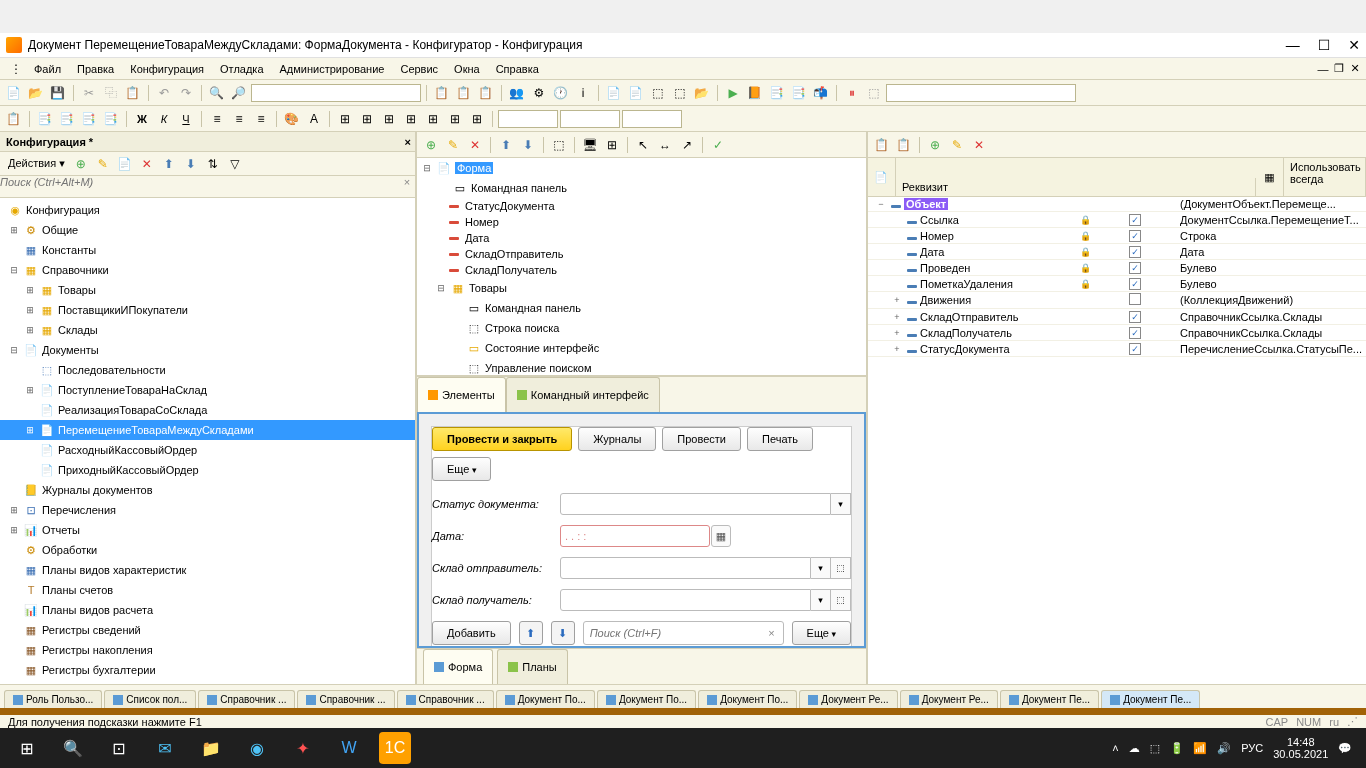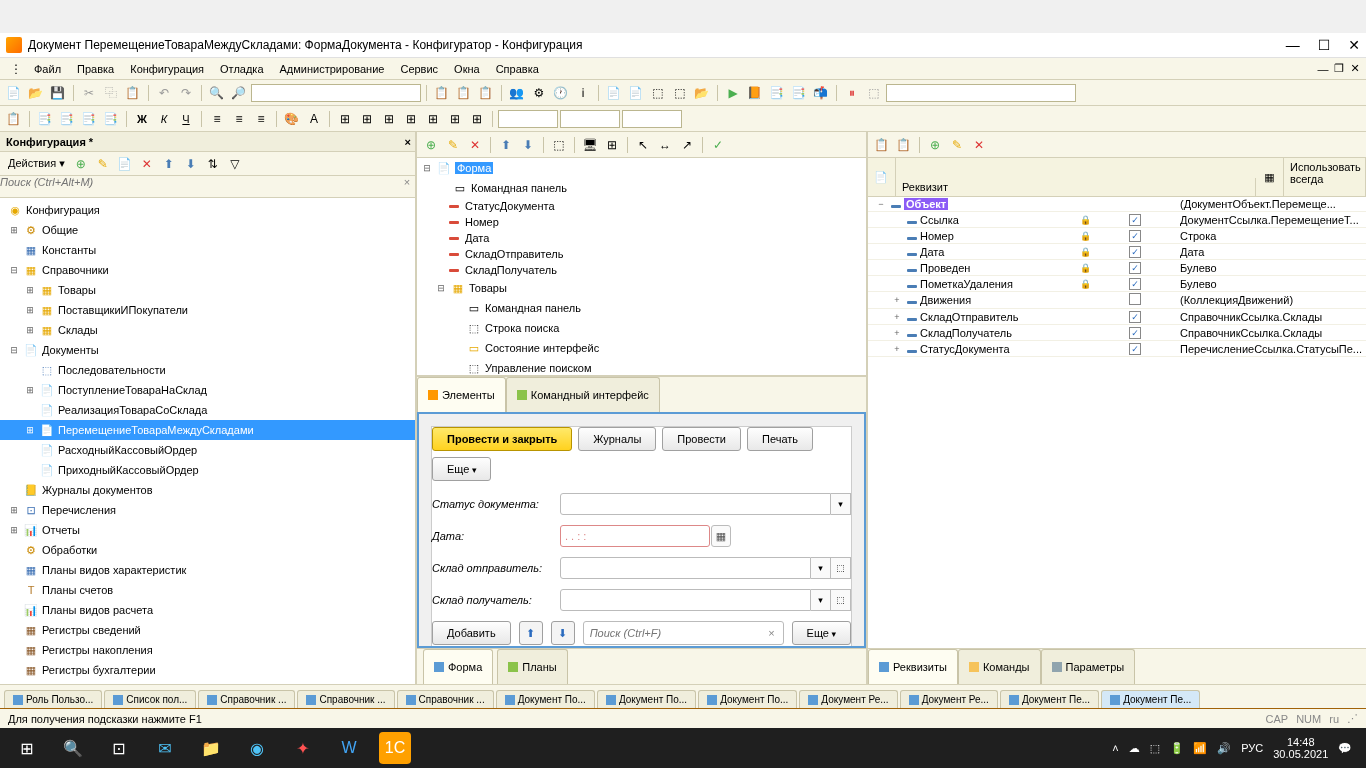--- a/index.html
+++ b/index.html
@@ -94,21 +94,21 @@
   .props-row .pc-use { width: 82px; text-align: center; }
   .props-row .pc-type { width: 190px; padding-left: 4px; overflow: hidden; text-overflow: ellipsis; white-space: nowrap; }
   .chk { width: 12px; height: 12px; border: 1px solid #888; display: inline-flex; align-items: center; justify-content: center; font-size: 9px; background: #fff; }
   .chk.on::before { content: "✓"; color: #2a6bbf; }
   
   .doc-tabs { height: 24px; background: #f8f6e8; border-top: 1px solid #d4d0b8; display: flex; align-items: flex-end; padding: 0 4px; gap: 2px; overflow: hidden; flex-shrink: 0; }
   .dtab { padding: 3px 8px; border: 1px solid #c9c4a8; border-bottom: none; border-radius: 3px 3px 0 0; background: #f0eedc; cursor: pointer; display: flex; align-items: center; gap: 3px; font-size: 10px; white-space: nowrap; }
   .dtab.active { background: #d4e8f7; }
   .dtab .dicon { width: 10px; height: 10px; display: inline-block; }
   
-  .statusbar { height: 20px; background: #f8f6e8; border-top: 1px solid #a16207; display: flex; align-items: center; padding: 0 8px; font-size: 11px; flex-shrink: 0; }
+  .statusbar { height: 20px; background: #f8f6e8; border-top: 7px solid #a16207; display: flex; align-items: center; padding: 0 8px; font-size: 11px; flex-shrink: 0; }
   .statusbar .sbl { flex: 1; }
   .statusbar .ind { margin-left: 8px; color: #888; }
   
   .taskbar { height: 40px; background: #1f1f1f; display: flex; align-items: center; padding: 0 4px; flex-shrink: 0; }
   .tb-btn { width: 46px; height: 40px; display: flex; align-items: center; justify-content: center; color: #fff; font-size: 16px; cursor: pointer; }
   .tb-spacer { flex: 1; }
   .tb-tray { display: flex; align-items: center; gap: 10px; color: #fff; padding-right: 10px; font-size: 11px; }
   .tb-time { text-align: center; line-height: 1.1; }
   .dash-red { width: 10px; height: 3px; background: #d94b3a; border-radius: 1px; display: inline-block; }
   .dash-blue { width: 10px; height: 3px; background: #4a7db5; border-radius: 1px; display: inline-block; }
@@ -677,34 +677,20 @@
             <span style="width:22px"></span>
             <span class="pc-toggle">+</span>
             <span class="pc-icon"><span class="dash-blue"></span></span>
             <span class="pc-name-wrap">
               <span>СтатусДокумента</span>
             </span>
             <span class="pc-lock"></span>
             <span class="pc-use"><span class="chk on"></span></span>
             <span class="pc-type">ПеречислениеСсылка.СтатусыПе...</span>
           </div>
-        </div>
-    </div>
-    <div class="bottom-tabs">
-      <div class="btab active">
-          <span class="tab-icon" style="background:#5b9bd5"></span>
-          <span>Реквизиты</span>
-        </div>
-      <div class="btab">
-          <span class="tab-icon" style="background:#f6c35a"></span>
-          <span>Команды</span>
-        </div>
-      <div class="btab">
-          <span class="tab-icon" style="background:#90a4ae"></span>
-          <span>Параметры</span>
         </div>
     </div>
   </div>
 </div>
 
 <div class="doc-tabs" id="doc-tabs">
     <div class="dtab"><span class="dicon" style="background:#5b9bd5"></span>Роль Пользо...</div>
     <div class="dtab"><span class="dicon" style="background:#5b9bd5"></span>Список пол...</div>
     <div class="dtab"><span class="dicon" style="background:#5b9bd5"></span>Справочник ...</div>
     <div class="dtab"><span class="dicon" style="background:#5b9bd5"></span>Справочник ...</div>

